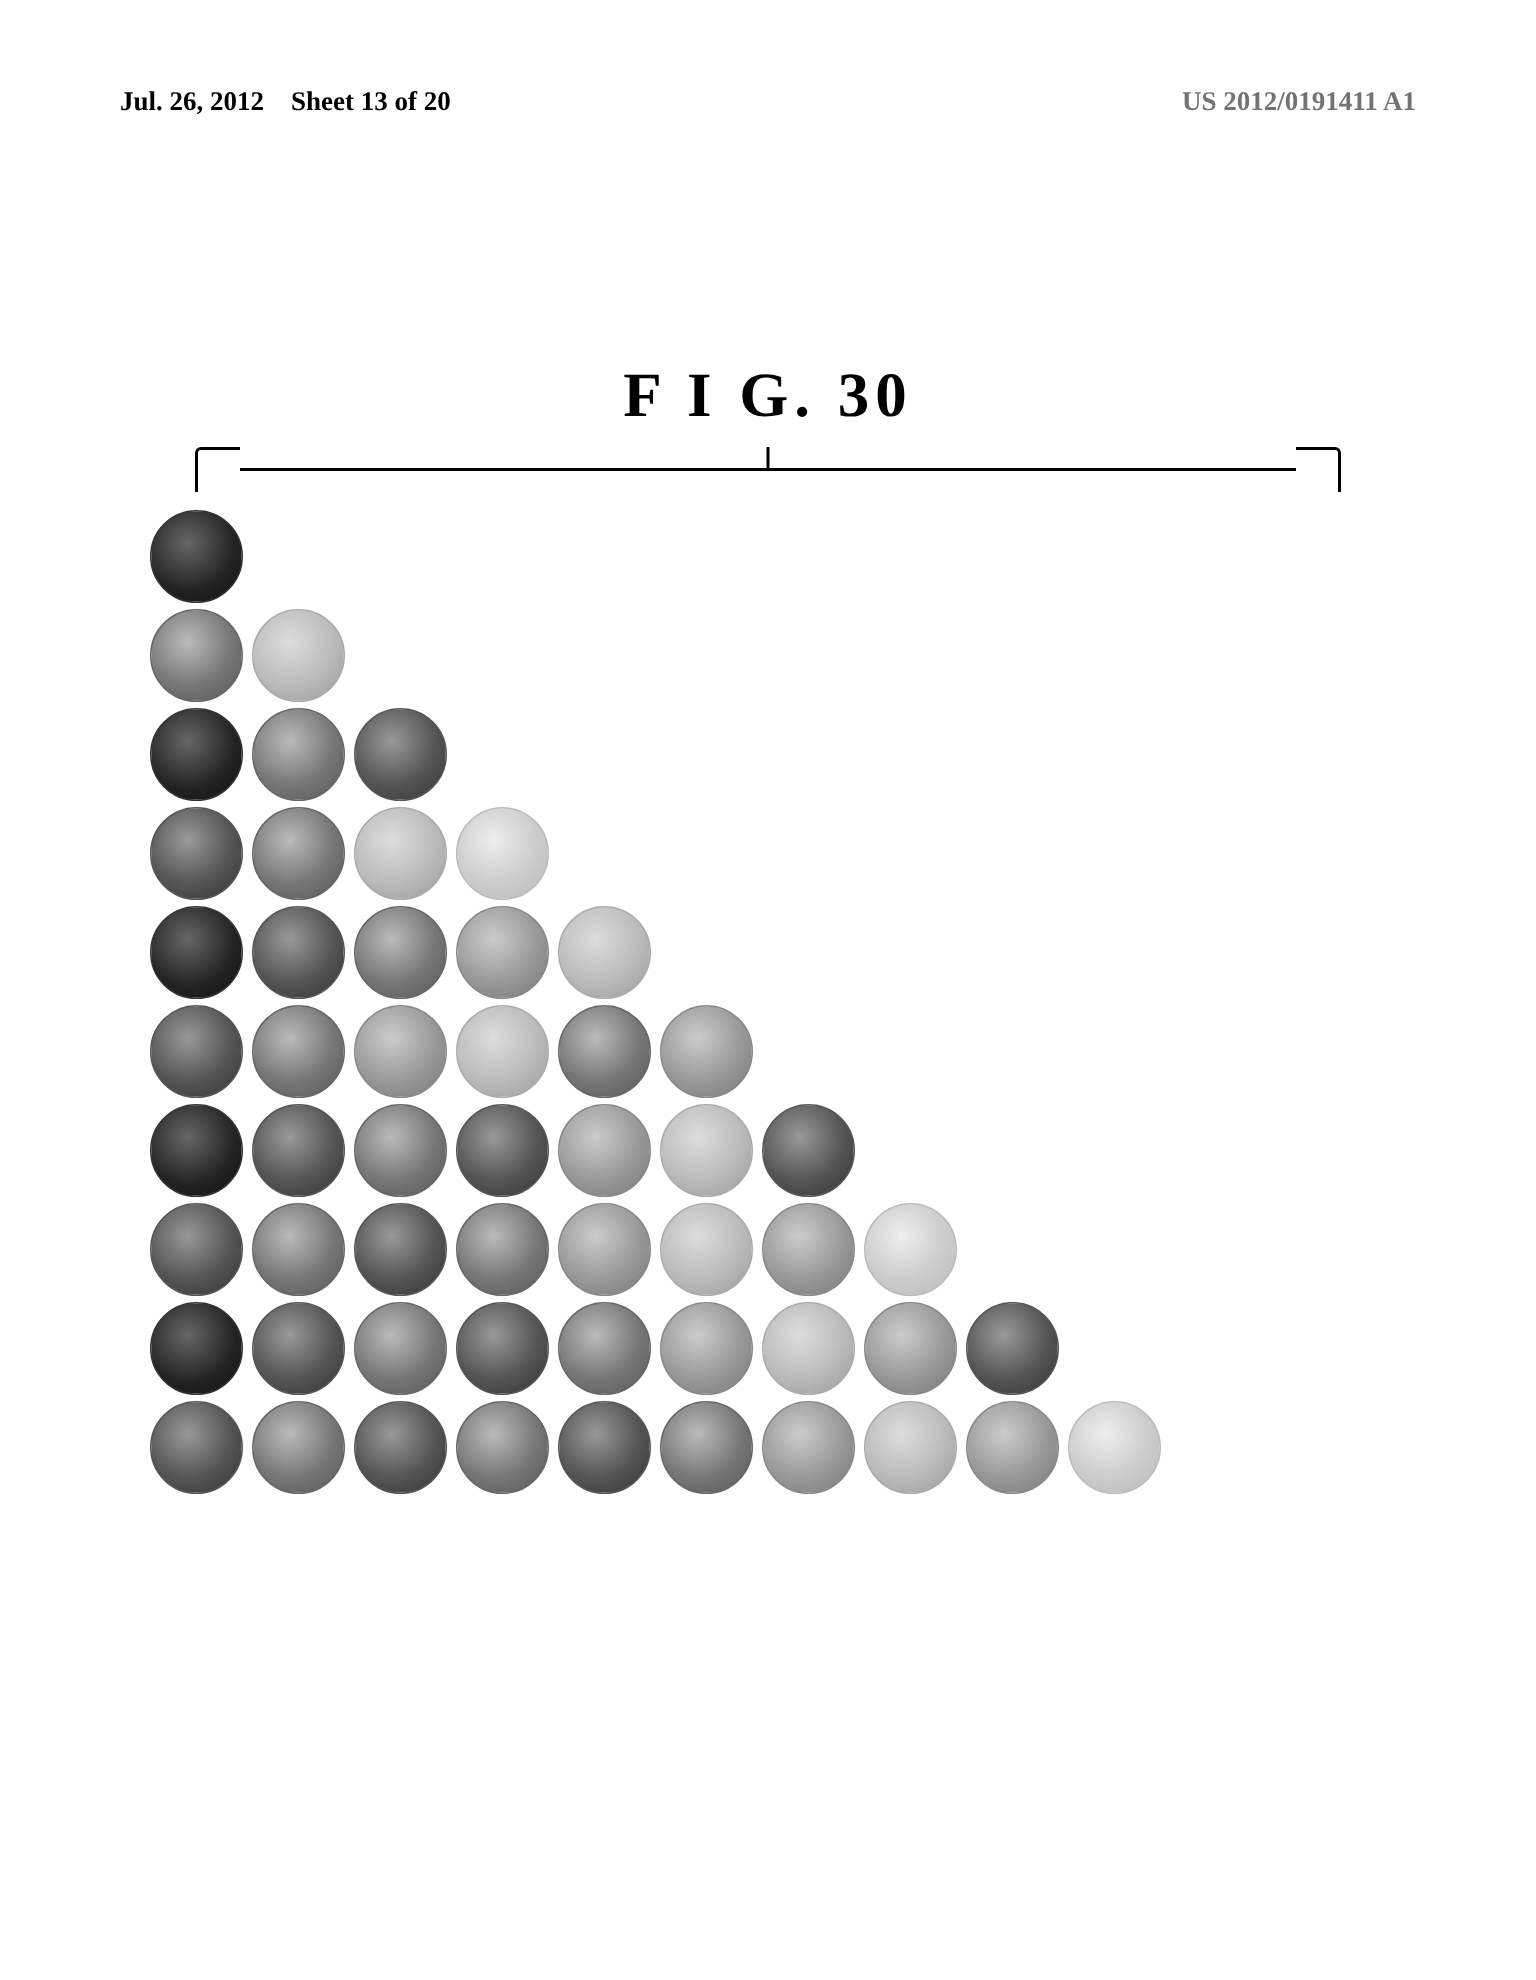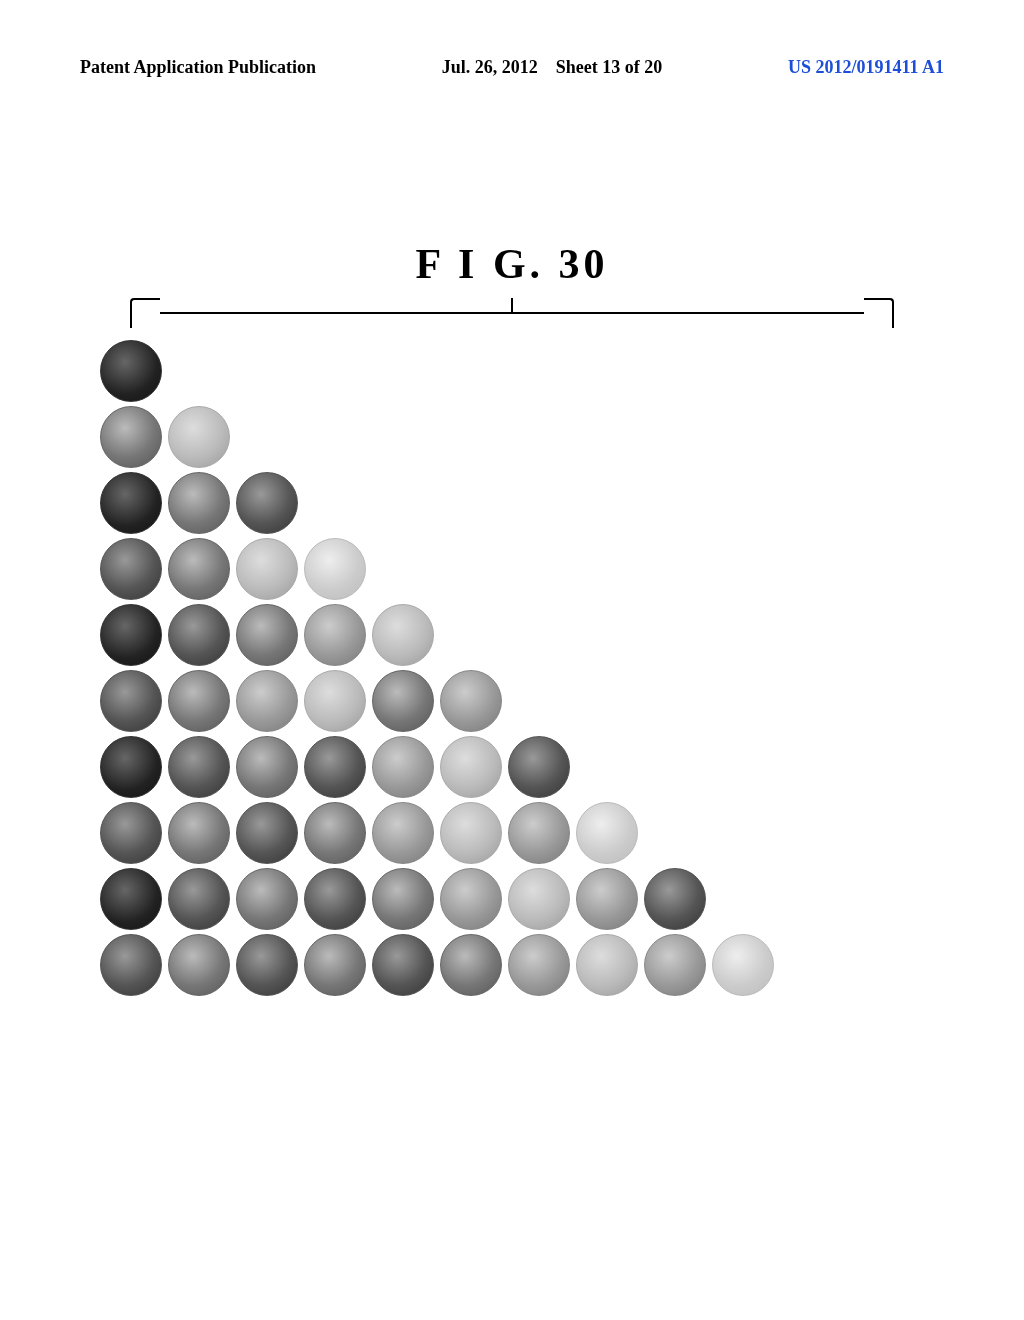--- a/index.html
+++ b/index.html
@@ -34,21 +34,21 @@
       font-size: 18px;
       font-weight: bold;
       color: #000;
       text-align: center;
       line-height: 1.4;
     }
 
     .header-right {
       font-size: 18px;
       font-weight: bold;
-      color: #1d4ed8;
+      color: #737373;
       text-align: right;
       line-height: 1.4;
     }
 
     .fig-label {
       position: absolute;
       top: 240px;
       left: 50%;
       transform: translateX(-50%);
       font-size: 42px;
@@ -160,23 +160,20 @@
       background: radial-gradient(circle at 40% 35%, #eee, #ccc 55%, #bbb);
       border: 1px solid #bbb;
     }
 
     
   </style>
 </head>
 <body>
 
 <div class="header">
-  <div class="header-left">
-    <span>Patent Application Publication</span>
-  </div>
   <div class="header-center">
     <span>Jul. 26, 2012</span>&nbsp;&nbsp;&nbsp;
     <span>Sheet 13 of 20</span>
   </div>
   <div class="header-right">
     <span>US 2012/0191411 A1</span>
   </div>
 </div>
 
 <div class="fig-label">

